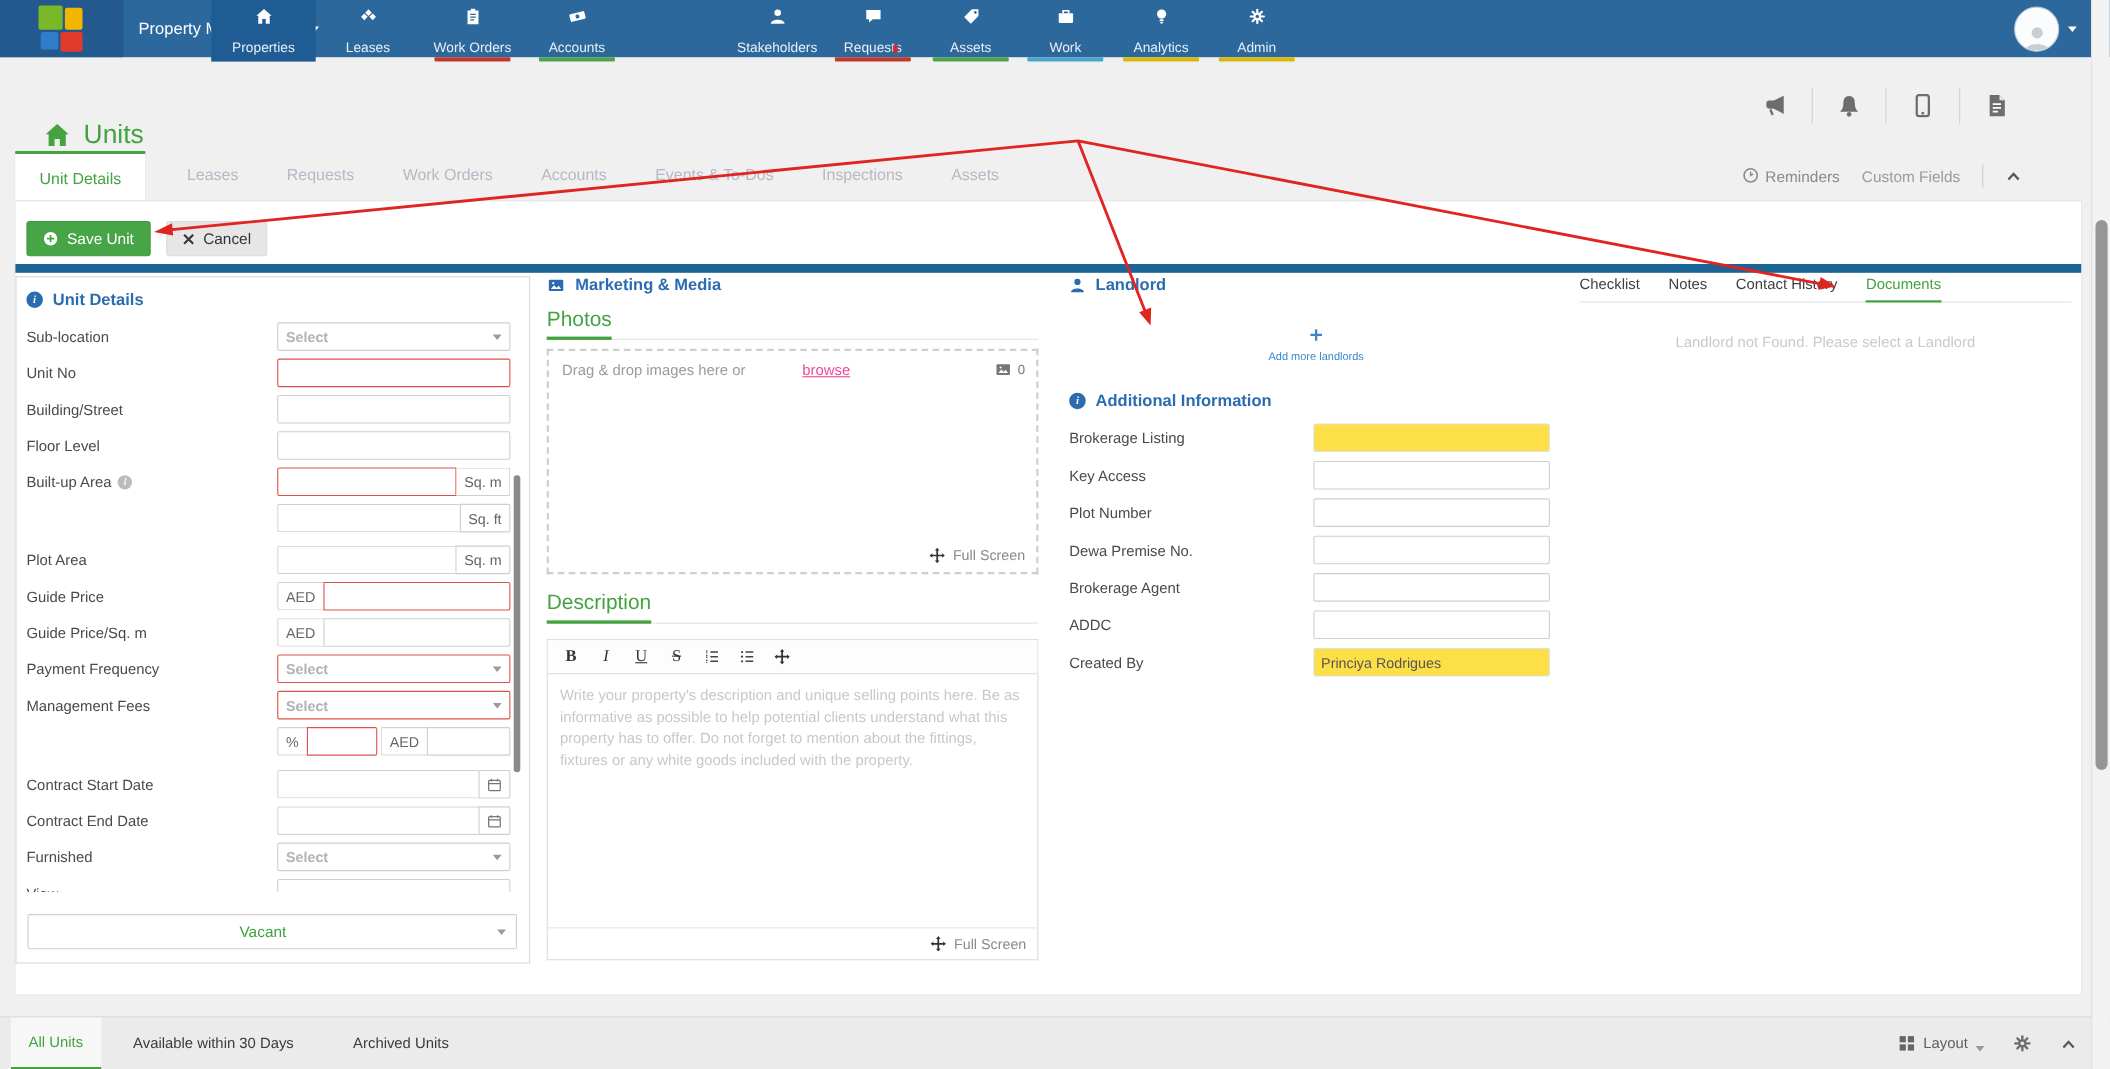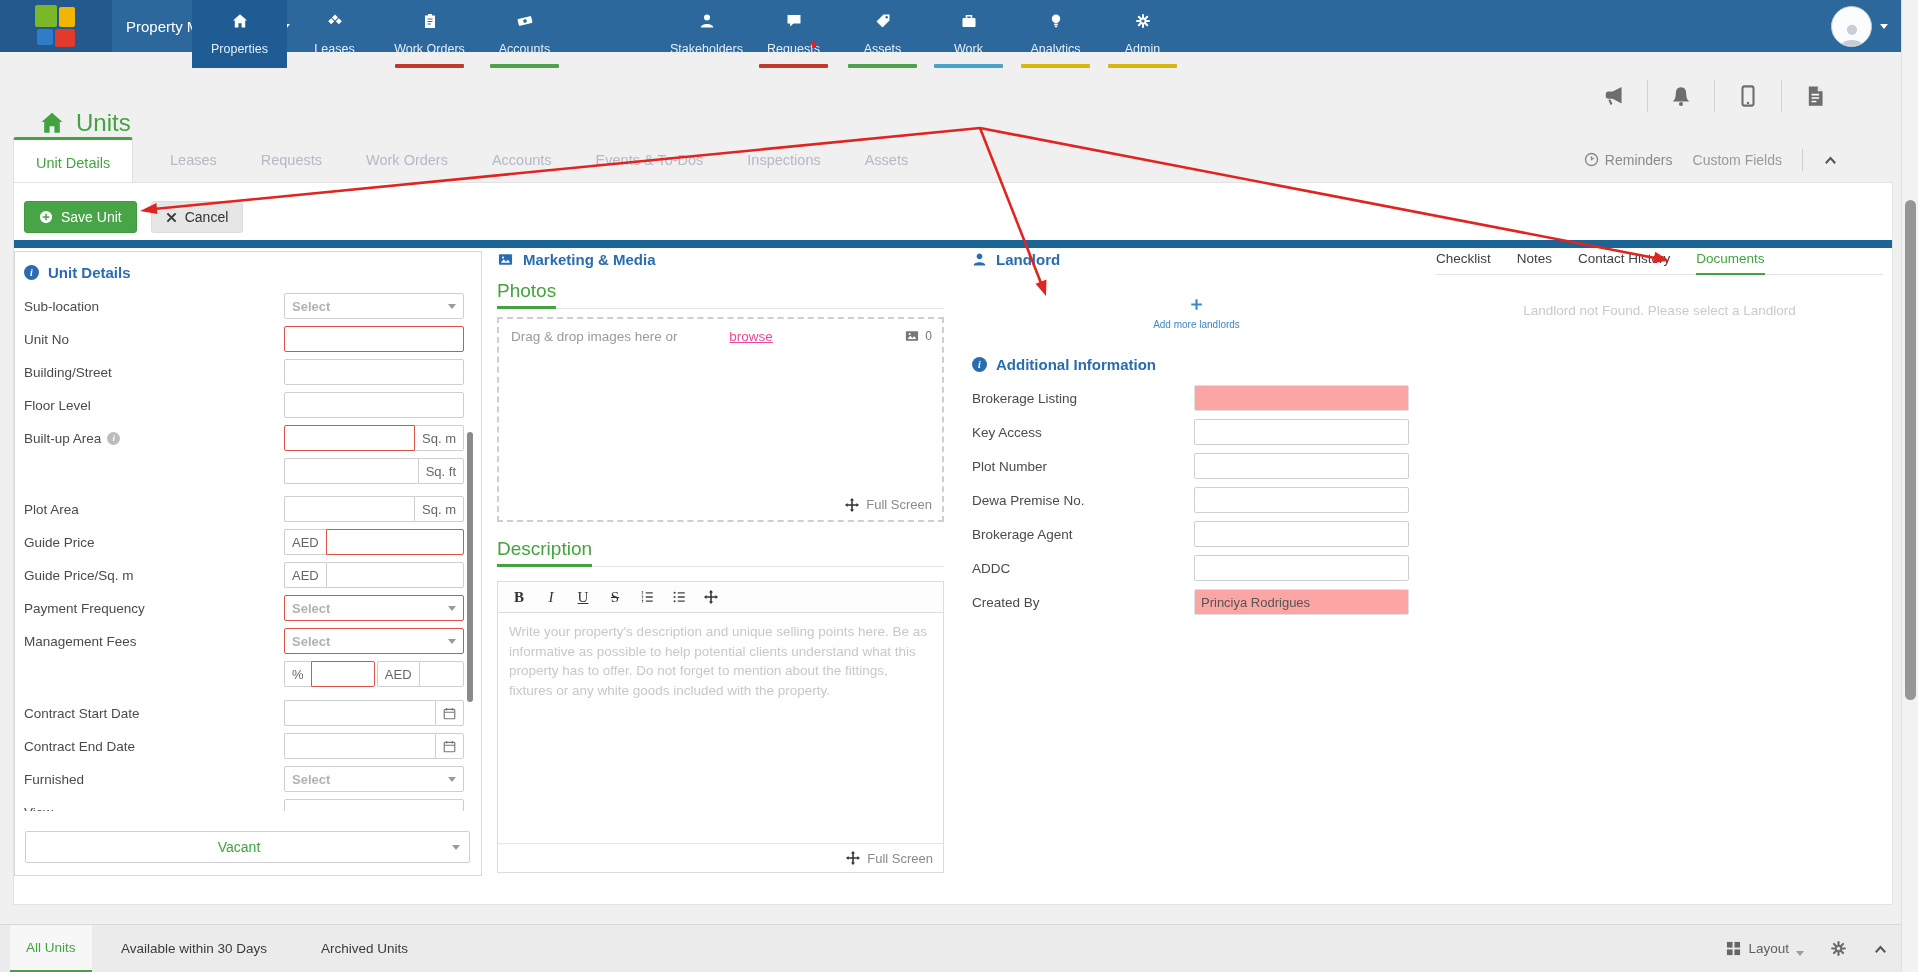--- a/index.html
+++ b/index.html
@@ -6,21 +6,21 @@
   body{width:1918px;height:972px;background:#f0f0f0;font-family:"Liberation Sans","DejaVu Sans",sans-serif;font-size:13px;color:#4a4a4a;position:relative;overflow:hidden;}
   svg{display:block;}
 
   
   .navbar{position:absolute;top:0;left:0;width:1918px;height:52px;background:#2d689c;}
   .logo-tile{position:absolute;left:0;top:0;width:112px;height:52px;background:#24598d;display:flex;align-items:center;justify-content:center;}
   .pin{position:relative;width:42px;height:42px;}
   .pin i{position:absolute;border-radius:2px;}
   .brand{position:absolute;left:126px;top:0;height:52px;display:flex;align-items:center;color:#fff;font-size:15px;cursor:pointer;}
   .carw{width:0;height:0;border-left:4px solid transparent;border-right:4px solid transparent;border-top:5px solid #fff;margin-left:8px;}
-  .nav-item{position:absolute;top:0;width:95px;height:68px;display:flex;flex-direction:column;align-items:center;justify-content:center;gap:13px;color:#e7eff7;cursor:pointer;}
+  .nav-item{position:absolute;top:0;width:95px;height:56px;display:flex;flex-direction:column;align-items:center;justify-content:center;gap:13px;color:#e7eff7;cursor:pointer;}
   .nav-item.active{background:#1f5c94;}
   .nav-item .nlabel{font-size:12.5px;white-space:nowrap;}
   .nav-item .nicon{height:16px;}
   .nu{position:absolute;bottom:0;left:13px;right:13px;height:4px;border-radius:1px;}
   .nav-avatar{position:absolute;right:30px;top:6px;display:flex;align-items:center;cursor:pointer;}
   .av-circle{width:39px;height:39px;border-radius:50%;background:#fbfcfd;border:1px solid #bfcbd6;display:flex;align-items:flex-end;justify-content:center;overflow:hidden;}
 
   
   .page-head{position:absolute;top:52px;left:0;width:1918px;height:85px;}
   .units-title{position:absolute;left:40px;top:28px;display:flex;align-items:center;gap:12px;color:#44a340;font-size:24px;margin-top:29px;}
@@ -45,21 +45,21 @@
   .btn-cancel{background:#e6e6e6;color:#333;border:1px solid #dcdcdc;}
   .blue-div{position:absolute;left:0;top:57px;width:100%;height:8px;background:#1a6496;}
 
   .sec-head{display:flex;align-items:center;gap:9px;color:#2b6cb0;font-size:15px;font-weight:bold;}
   .info-i{width:15px;height:15px;border-radius:50%;background:#2b6cb0;color:#fff;font:italic bold 10px "Liberation Serif",serif;display:inline-flex;align-items:center;justify-content:center;flex:0 0 auto;}
   .info-i.gray{background:#bcbcbc;width:13px;height:13px;font-size:9px;}
 
   
   .lpanel{position:absolute;left:0;top:68px;width:468px;height:625px;border:1px solid #d9d9d9;box-sizing:border-box;}
   .lscroll{position:absolute;left:0;top:0;right:14px;bottom:64px;padding:8px 0 0 9px;overflow:hidden;}
-  .frow{display:flex;align-items:center;margin-bottom:7px;min-height:26px;gap:32px;}
+  .frow{display:flex;align-items:center;margin-bottom:7px;min-height:26px;}
   .flab{width:228px;flex:0 0 228px;color:#4a4a4a;font-size:13.5px;display:flex;align-items:center;gap:6px;}
   .fctl{flex:1;display:flex;margin-right:3px;}
   .inp{height:26px;border:1px solid #cfcfcf;border-radius:2px;box-sizing:border-box;width:100%;font:13px "Liberation Sans",sans-serif;padding:0 6px;color:#444;outline:none;background:#fff;}
   .sel{height:26px;border:1px solid #cfcfcf;border-radius:2px;box-sizing:border-box;width:100%;display:flex;align-items:center;justify-content:space-between;padding:0 7px;background:#fff;cursor:pointer;}
   .ph{color:#b2b2b2;font-size:13px;font-weight:bold;}
   .car{width:0;height:0;border-left:4px solid transparent;border-right:4px solid transparent;border-top:5px solid #9a9a9a;}
   .grp{display:flex;width:100%;}
   .addon{height:26px;box-sizing:border-box;border:1px solid #cfcfcf;display:flex;align-items:center;justify-content:center;padding:0 7px;color:#666;font-size:13px;background:#fff;flex:0 0 auto;}
   .addon.l{border-right:none;border-radius:2px 0 0 2px;}
   .addon.r{border-left:none;border-radius:0 2px 2px 0;}
@@ -90,21 +90,21 @@
   
   .rcol{position:absolute;left:958px;top:68px;width:449px;}
   .ll-box{margin-top:19px;border:1px solid #dd5248;height:66px;display:flex;align-items:center;padding:0 14px;gap:16px;cursor:pointer;background:#fff;}
   .ll-av{width:35px;height:35px;border-radius:50%;background:#f4f4f4;border:1px solid #e2e2e2;display:flex;align-items:flex-end;justify-content:center;overflow:hidden;}
   .ll-add{color:#4b8fd4;font-size:13.5px;}
   .linkrow{display:flex;align-items:center;gap:8px;color:#3c87c9;font-size:10px;margin-top:30px;cursor:pointer;flex-direction:column;}
   .addl-head{margin-top:26px;}
   .rrow{display:flex;align-items:center;margin-top:8px;min-height:26px;}
   .rrow .flab{width:222px;flex:0 0 222px;}
   .rrow .fctl{margin-right:12px;}
-  .inp.dis{background:#fca5a5;border-color:#dfdfdf;color:#555;}
+  .inp.dis{background:#fde047;border-color:#dfdfdf;color:#555;}
 
   
   .spanel{position:absolute;left:1422px;top:68px;width:447px;}
   .stabs{display:flex;align-items:flex-end;gap:26px;border-bottom:1px solid #e2e2e2;padding-bottom:8px;}
   .stab{color:#3f3f3f;font-size:13.5px;cursor:pointer;padding-bottom:0;}
   .stab.on{color:#44a340;position:relative;}
   .stab.on:after{content:"";position:absolute;left:0;right:0;bottom:-9px;height:2px;background:#44a340;}
   .smsg{margin-top:28px;text-align:center;color:#cacaca;font-size:13.5px;}
 
   

